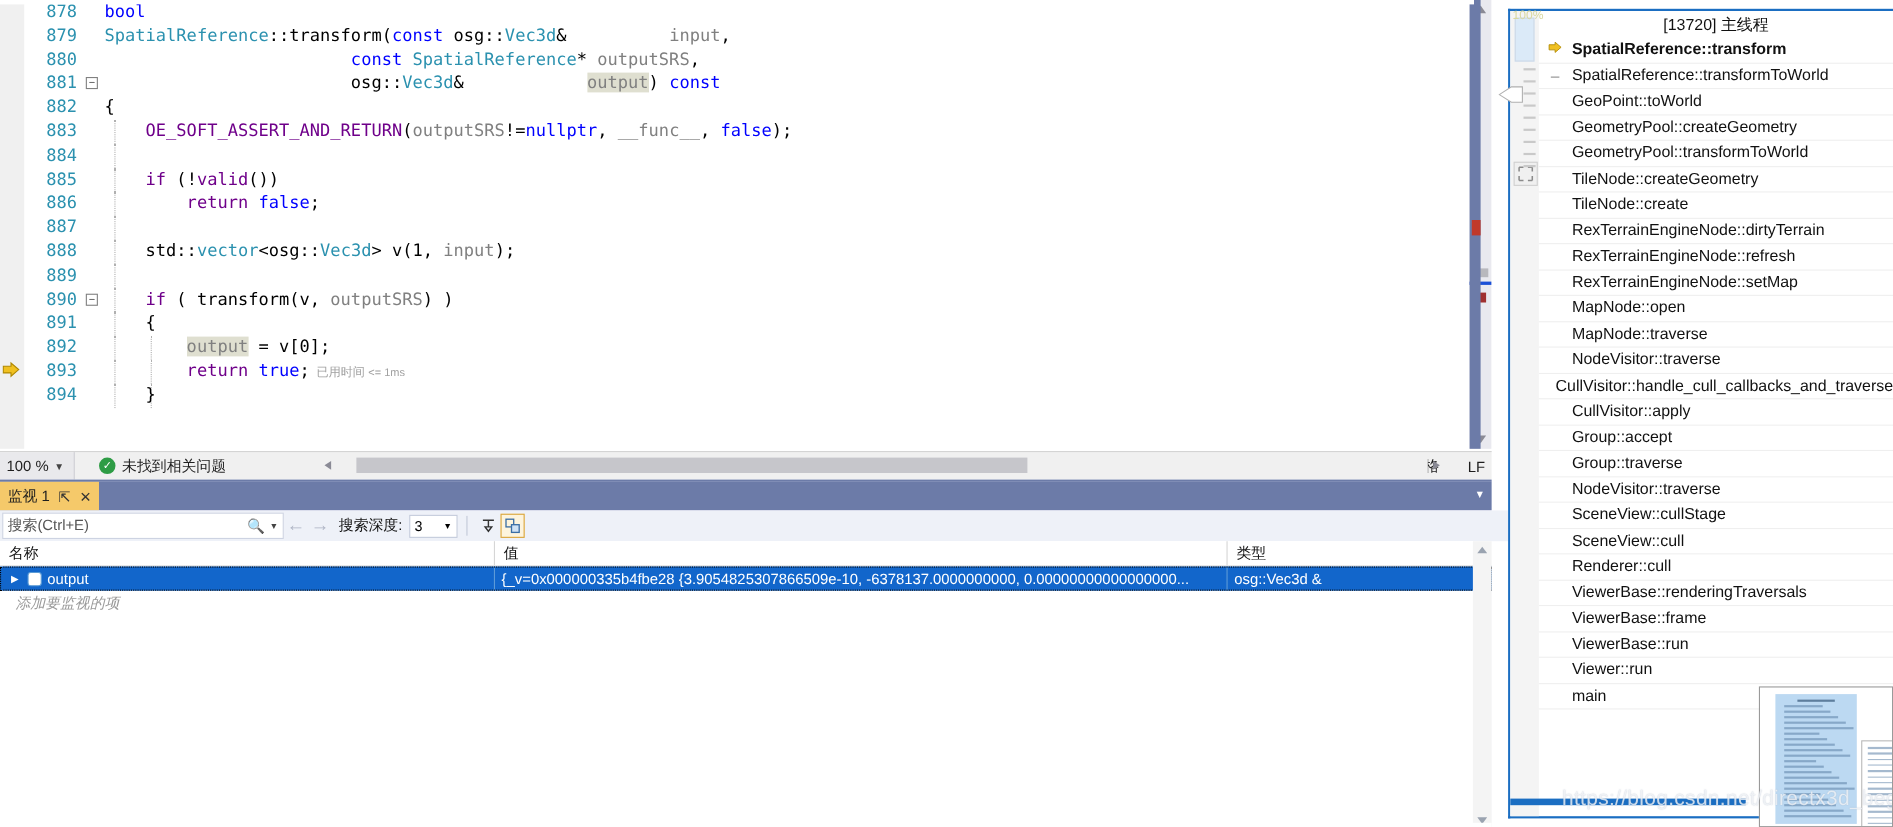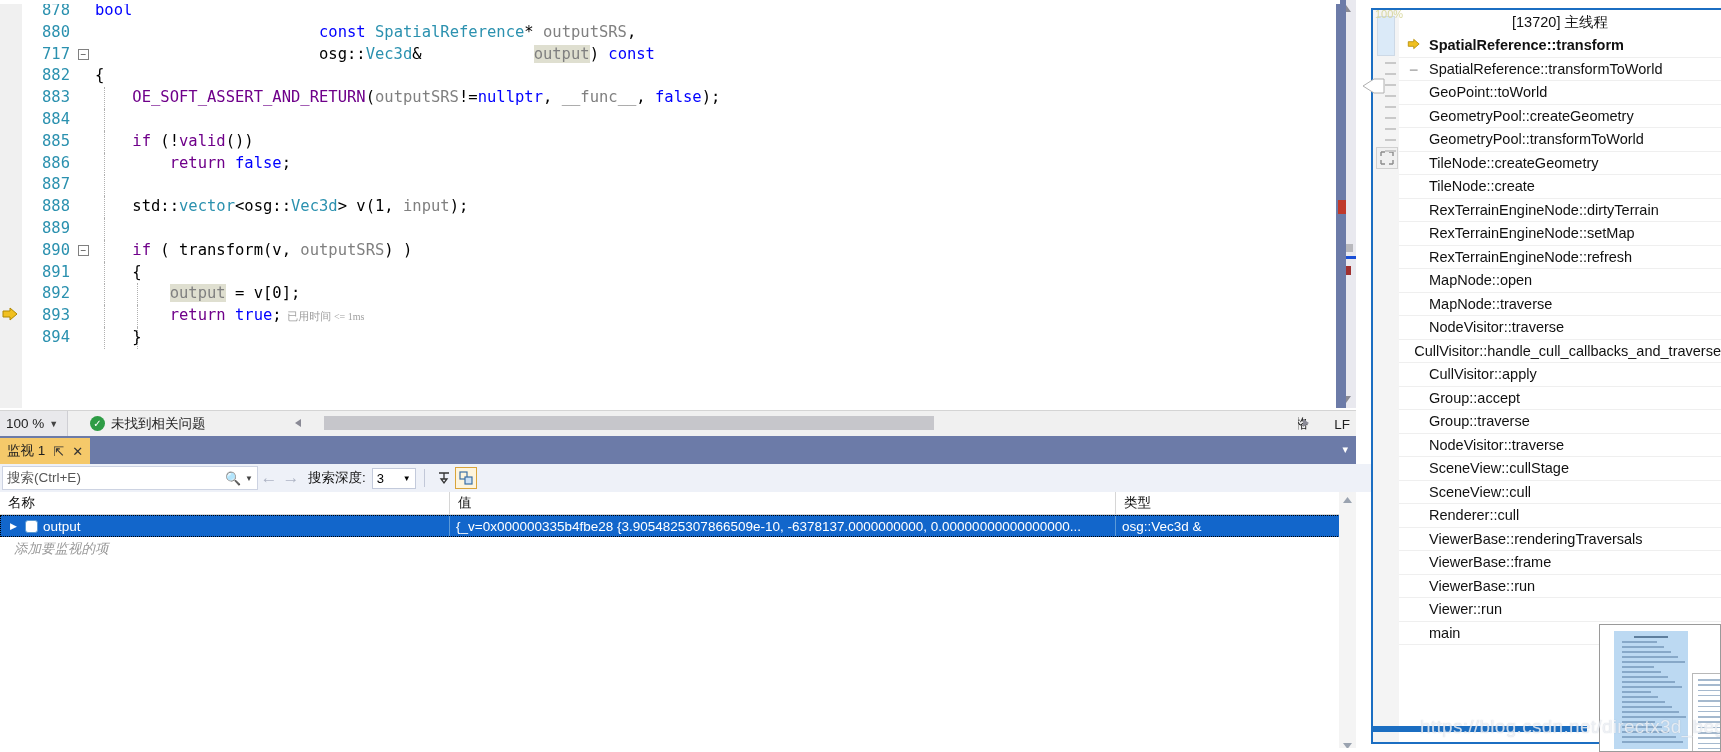--- a/index.html
+++ b/index.html
@@ -35,21 +35,21 @@
     border-left: 1px dotted #b0b0b0;
   }
 
   
   .kw   { color: #0000ff; }     
   .type { color: #2b91af; }     
   .mac  { color: #6f008a; }     
   .id   { color: #808080; }     
   .plain{ color: #000000; }
   .hl   { background: #dfdfd0; }
-  .timing { color: #a0a0a0; font-size: 11px; font-family: Liberation Serif, serif; }
+  .timing { color: #a0a0a0; font-size: 11px; font-family: Liberation Sans, sans-serif; }
   .timing .small { font-size: 10px; }
 
   
   .fold {
     position: absolute; left: 78px; width: 11px; height: 11px;
     border: 1px solid #808080; background: #fff;
     font-family: "Liberation Sans", sans-serif; font-size: 10px;
     line-height: 9px; text-align: center; color: #404040;
   }
   
@@ -264,22 +264,23 @@
 </style>
 </head>
 <body>
 
 <div id="root">
 
   <div id="editor-pane">
     <div id="gutter-strip"></div>
     <div class="code-area" id="code-area">
         <div class="code-line"><span class="ln">878</span><span class="code-text"><span class="kw">bool</span></span></div>
+        <div class="code-line"><span class="ln">879</span><span class="code-text"><span class="type">SpatialReference</span><span class="plain">::transform(</span><span class="kw">const</span><span class="plain"> osg::</span><span class="type">Vec3d</span><span class="plain">&amp;          </span><span class="id">input</span><span class="plain">,</span></span></div>
         <div class="code-line"><span class="ln">880</span><span class="code-text"><span class="plain">                        </span><span class="kw">const</span><span class="plain"> </span><span class="type">SpatialReference</span><span class="plain">* </span><span class="id">outputSRS</span><span class="plain">,</span></span></div>
-        <div class="code-line"><span class="ln">717</span><span class="fold" style="top: 5px;">−</span><span class="code-text"><span class="plain">                        osg::</span><span class="type">Vec3d</span><span class="plain">&amp;            </span><span class="id hl">output</span><span class="plain">) </span><span class="kw">const</span></span></div>
+        <div class="code-line"><span class="ln">881</span><span class="fold" style="top: 5px;">−</span><span class="code-text"><span class="plain">                        osg::</span><span class="type">Vec3d</span><span class="plain">&amp;            </span><span class="id hl">output</span><span class="plain">) </span><span class="kw">const</span></span></div>
         <div class="code-line"><span class="ln">882</span><span class="code-text"><span class="plain">{</span></span></div>
         <div class="code-line"><span class="ln">883</span><span class="indent-guide" style="left: 104px; top: 0px; height: 22px;"></span><span class="code-text"><span class="plain">    </span><span class="mac">OE_SOFT_ASSERT_AND_RETURN</span><span class="plain">(</span><span class="id">outputSRS</span><span class="plain">!=</span><span class="kw">nullptr</span><span class="plain">, </span><span class="id">__func__</span><span class="plain">, </span><span class="kw">false</span><span class="plain">);</span></span></div>
         <div class="code-line"><span class="ln">884</span><span class="indent-guide" style="left: 104px; top: 0px; height: 22px;"></span><span class="code-text"></span></div>
         <div class="code-line"><span class="ln">885</span><span class="indent-guide" style="left: 104px; top: 0px; height: 22px;"></span><span class="code-text"><span class="plain">    </span><span class="mac">if</span><span class="plain"> (!</span><span class="mac">valid</span><span class="plain">())</span></span></div>
         <div class="code-line"><span class="ln">886</span><span class="indent-guide" style="left: 104px; top: 0px; height: 22px;"></span><span class="code-text"><span class="plain">        </span><span class="mac">return</span><span class="plain"> </span><span class="kw">false</span><span class="plain">;</span></span></div>
         <div class="code-line"><span class="ln">887</span><span class="indent-guide" style="left: 104px; top: 0px; height: 22px;"></span><span class="code-text"></span></div>
         <div class="code-line"><span class="ln">888</span><span class="indent-guide" style="left: 104px; top: 0px; height: 22px;"></span><span class="code-text"><span class="plain">    std::</span><span class="type">vector</span><span class="plain">&lt;osg::</span><span class="type">Vec3d</span><span class="plain">&gt; v(1, </span><span class="id">input</span><span class="plain">);</span></span></div>
         <div class="code-line"><span class="ln">889</span><span class="indent-guide" style="left: 104px; top: 0px; height: 22px;"></span><span class="code-text"></span></div>
         <div class="code-line"><span class="ln">890</span><span class="fold" style="top: 5px;">−</span><span class="indent-guide" style="left: 104px; top: 0px; height: 22px;"></span><span class="code-text"><span class="plain">    </span><span class="mac">if</span><span class="plain"> ( transform(v, </span><span class="id">outputSRS</span><span class="plain">) )</span></span></div>
         <div class="code-line"><span class="ln">891</span><span class="indent-guide" style="left: 104px; top: 0px; height: 22px;"></span><span class="code-text"><span class="plain">    {</span></span></div>
@@ -469,25 +470,25 @@
         <div class="cs-row">
           <span class="cs-arrow"></span>
           <span class="cs-label">TileNode::create</span>
         </div>
         <div class="cs-row">
           <span class="cs-arrow"></span>
           <span class="cs-label">RexTerrainEngineNode::dirtyTerrain</span>
         </div>
         <div class="cs-row">
           <span class="cs-arrow"></span>
+          <span class="cs-label">RexTerrainEngineNode::refresh</span>
+        </div>
+        <div class="cs-row">
+          <span class="cs-arrow"></span>
           <span class="cs-label">RexTerrainEngineNode::setMap</span>
-        </div>
-        <div class="cs-row">
-          <span class="cs-arrow"></span>
-          <span class="cs-label">RexTerrainEngineNode::refresh</span>
         </div>
         <div class="cs-row">
           <span class="cs-arrow"></span>
           <span class="cs-label">MapNode::open</span>
         </div>
         <div class="cs-row">
           <span class="cs-arrow"></span>
           <span class="cs-label">MapNode::traverse</span>
         </div>
         <div class="cs-row">

